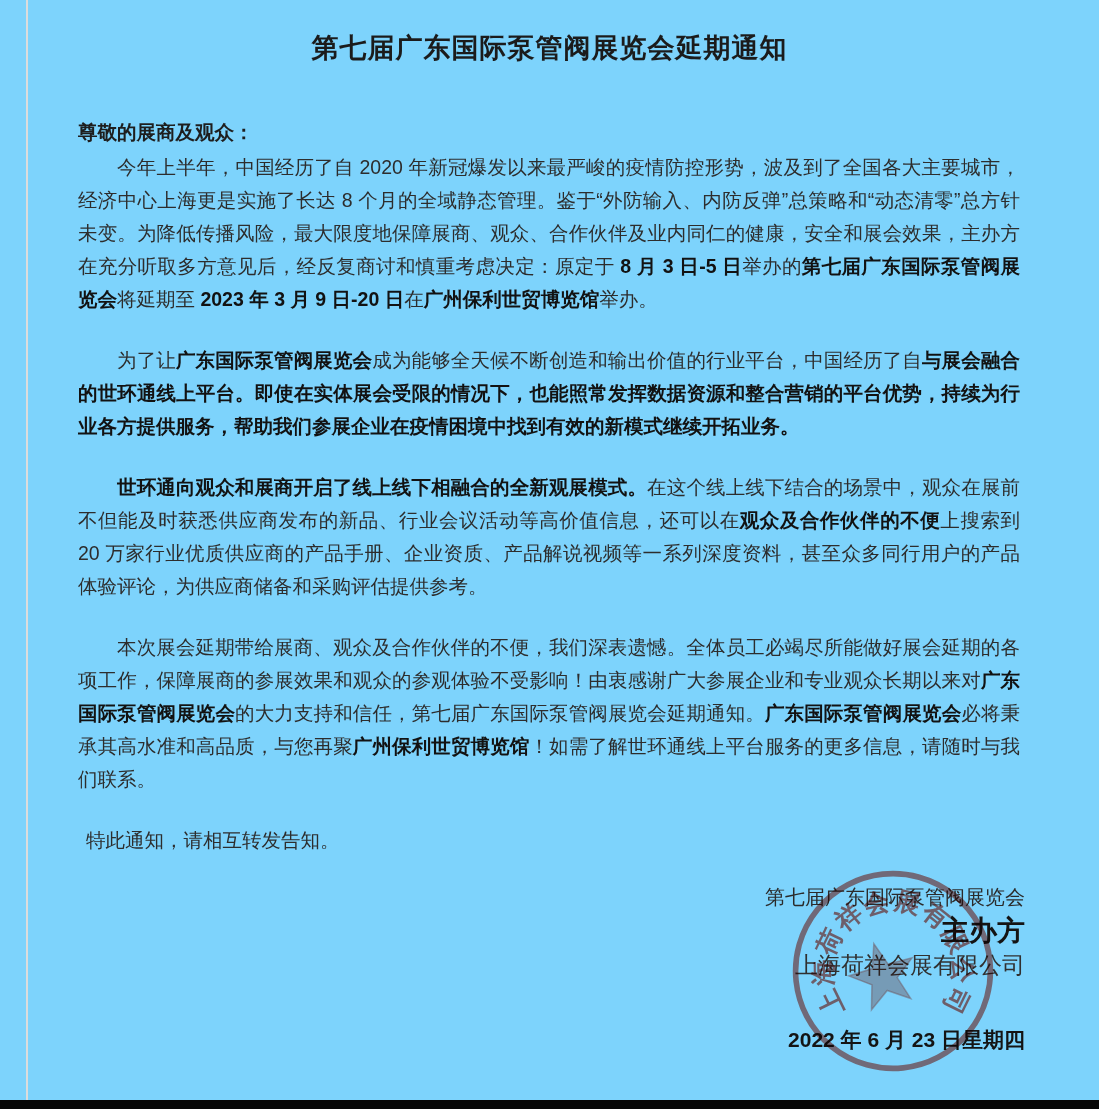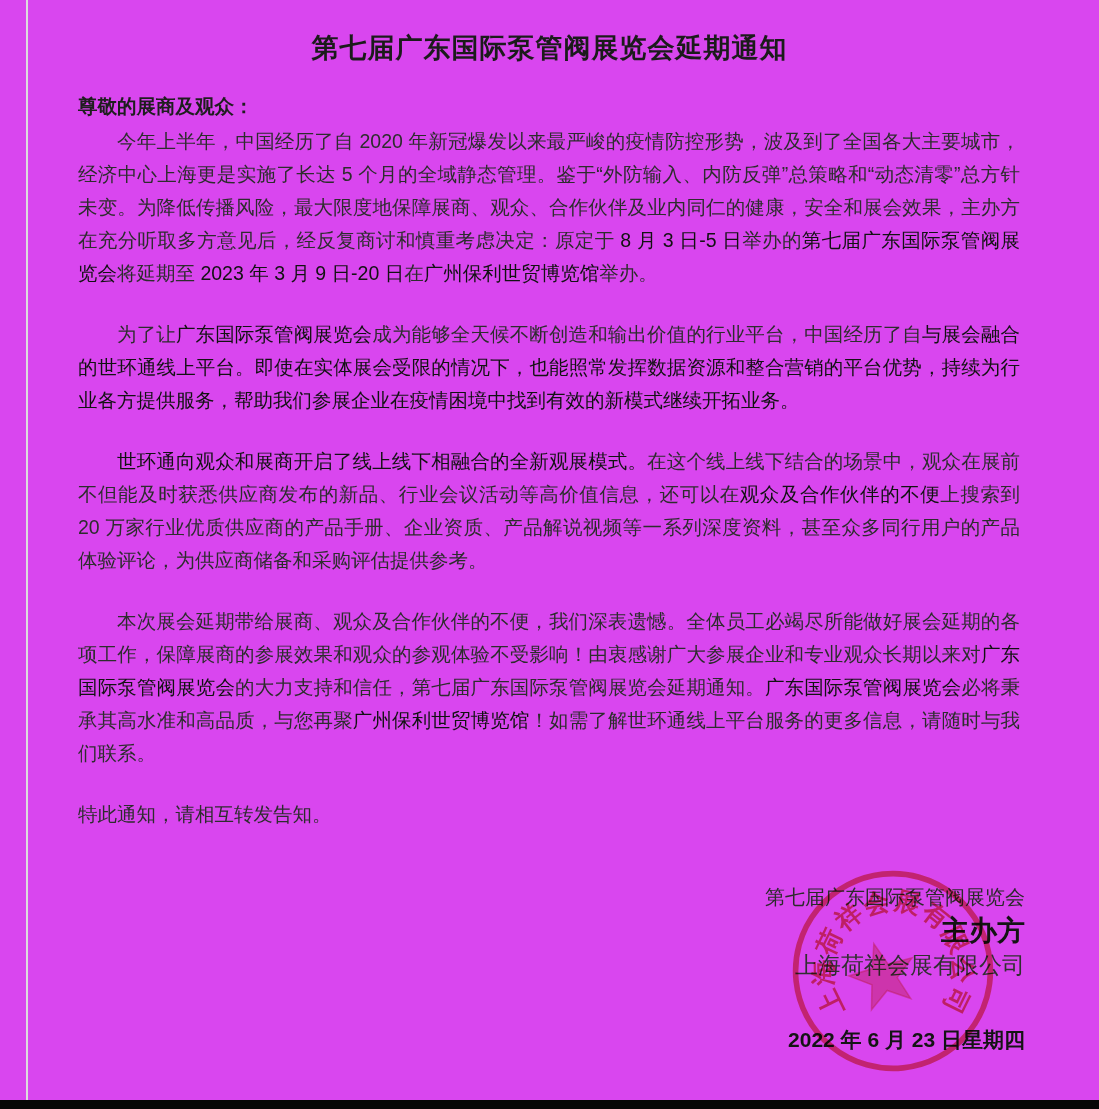--- a/index.html
+++ b/index.html
@@ -1,20 +1,20 @@
 <!DOCTYPE html>
 <html><head>
 <meta charset="utf-8">
 <style>
   html, body { margin: 0; padding: 0; background: #ffffff; }
   .page {
     position: relative;
     width: 1099px;
     height: 1109px;
-    background: #d946ef;
+    background: #7dd3fc;
     font-family: "Liberation Sans", sans-serif;
     color: #2d2d2d;
     overflow: hidden;
   }
   .edge-line {
     position: absolute;
     left: 26px; top: 0;
     width: 2px; height: 1100px;
     background: #dcdcdc;
   }
@@ -22,34 +22,34 @@
     margin: 0;
     padding-top: 30px;
     text-align: center;
     font-size: 27px;
     font-weight: 700;
     color: #1b1b1b;
     letter-spacing: 1px;
   }
   .content {
     position: absolute;
-    left: 78px; top: 90px;
+    left: 78px; top: 116px;
     width: 942px;
     font-size: 19.5px;
     line-height: 33px;
     text-align: justify;
   }
   .salutation {
     margin: 0 0 2px 0;
     font-weight: 700;
     color: #1e1e1e;
   }
   .para { margin: 0 0 28px 0; text-indent: 2em; }
-  .para b, .content b { color: #121212; font-weight: 400; }
-  .closing p { margin: 0; }
+  .para b, .content b { color: #121212; font-weight: 700; }
+  .closing p { margin: 8px; }
   .signature {
     position: absolute;
     right: 74px; top: 880px;
     text-align: right;
     color: #2b2b2b;
   }
   .sig-org   { font-size: 20px; line-height: 34px; }
   .sig-role  { font-size: 28px; line-height: 34px; font-weight: 700; color: #141414; }
   .sig-company { font-size: 23px; line-height: 35px; color: #303030; }
   .sig-date  { font-size: 21px; line-height: 34px; font-weight: 700; color: #141414; margin-top: 40px; }
@@ -79,21 +79,21 @@
 <body>
 
 <div class="page">
 
   <div class="edge-line"></div>
 
   <h1 class="title">第七届广东国际泵管阀展览会延期通知</h1>
 
   <div class="content">
     <p class="salutation">尊敬的展商及观众：</p>
-    <p class="para"><span>今年上半年，中国经历了自 2020 年新冠爆发以来最严峻的疫情防控形势，波及到了全国各大主要城市，经济中心上海更是实施了长达 5 个月的全域静态管理。鉴于“外防输入、内防反弹”总策略和“动态清零”总方针未变。为降低传播风险，最大限度地保障展商、观众、合作伙伴及业内同仁的健康，安全和展会效果，主办方在充分听取多方意见后，经反复商讨和慎重考虑决定：原定于 </span><b>8 月 3 日-5 日</b><span>举办的</span><b>第七届广东国际泵管阀展览会</b><span>将延期至 </span><b>2023 年 3 月 9 日-20 日</b><span>在</span><b>广州保利世贸博览馆</b><span>举办。</span></p>
+    <p class="para"><span>今年上半年，中国经历了自 2020 年新冠爆发以来最严峻的疫情防控形势，波及到了全国各大主要城市，经济中心上海更是实施了长达 8 个月的全域静态管理。鉴于“外防输入、内防反弹”总策略和“动态清零”总方针未变。为降低传播风险，最大限度地保障展商、观众、合作伙伴及业内同仁的健康，安全和展会效果，主办方在充分听取多方意见后，经反复商讨和慎重考虑决定：原定于 </span><b>8 月 3 日-5 日</b><span>举办的</span><b>第七届广东国际泵管阀展览会</b><span>将延期至 </span><b>2023 年 3 月 9 日-20 日</b><span>在</span><b>广州保利世贸博览馆</b><span>举办。</span></p>
     <p class="para"><span>为了让</span><b>广东国际泵管阀展览会</b><span>成为能够全天候不断创造和输出价值的行业平台，中国经历了自</span><b>与展会融合的世环通线上平台。即使在实体展会受限的情况下，也能照常发挥数据资源和整合营销的平台优势，持续为行业各方提供服务，帮助我们参展企业在疫情困境中找到有效的新模式继续开拓业务。</b></p>
     <p class="para"><b>世环通向观众和展商开启了线上线下相融合的全新观展模式。</b><span>在这个线上线下结合的场景中，观众在展前不但能及时获悉供应商发布的新品、行业会议活动等高价值信息，还可以在</span><b>观众及合作伙伴的不便</b><span>上搜索到 20 万家行业优质供应商的产品手册、企业资质、产品解说视频等一系列深度资料，甚至众多同行用户的产品体验评论，为供应商储备和采购评估提供参考。</span></p>
     <p class="para"><span>本次展会延期带给展商、观众及合作伙伴的不便，我们深表遗憾。全体员工必竭尽所能做好展会延期的各项工作，保障展商的参展效果和观众的参观体验不受影响！由衷感谢广大参展企业和专业观众长期以来对</span><b>广东国际泵管阀展览会</b><span>的大力支持和信任，第七届广东国际泵管阀展览会延期通知。</span><b>广东国际泵管阀展览会</b><span>必将秉承其高水准和高品质，与您再聚</span><b>广州保利世贸博览馆</b><span>！如需了解世环通线上平台服务的更多信息，请随时与我们联系。</span></p>
     <div class="closing">
       <p>特此通知，请相互转发告知。</p>
     </div>
   </div>
 
   <div class="signature">
     <div class="sig-org">第七届广东国际泵管阀展览会</div>

